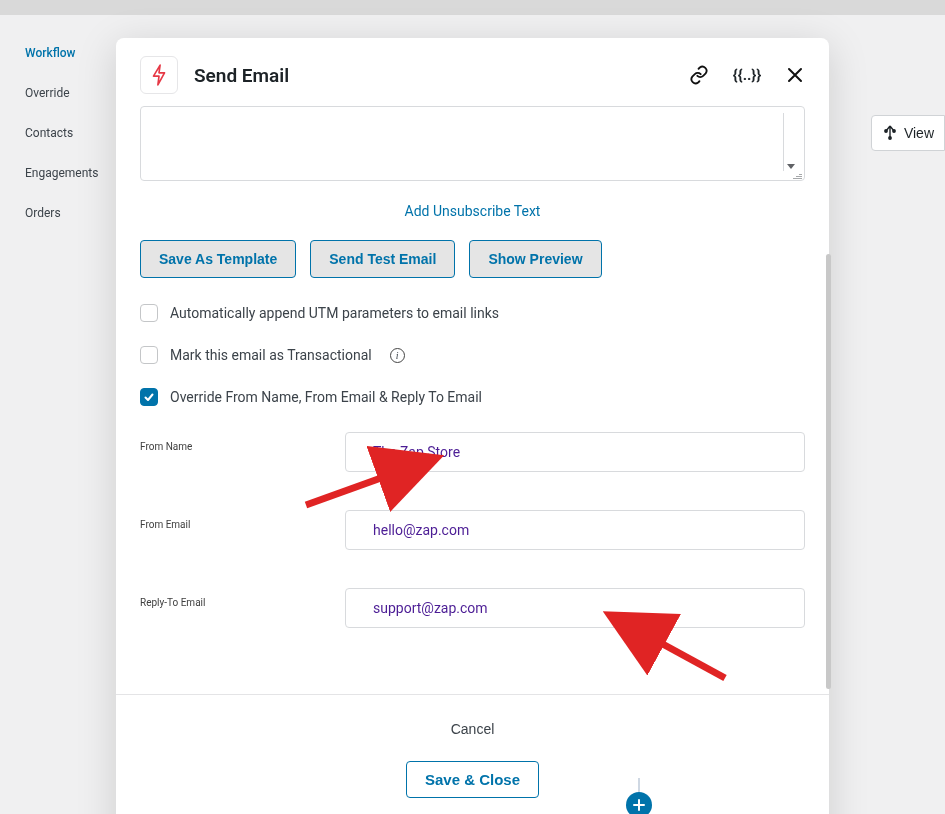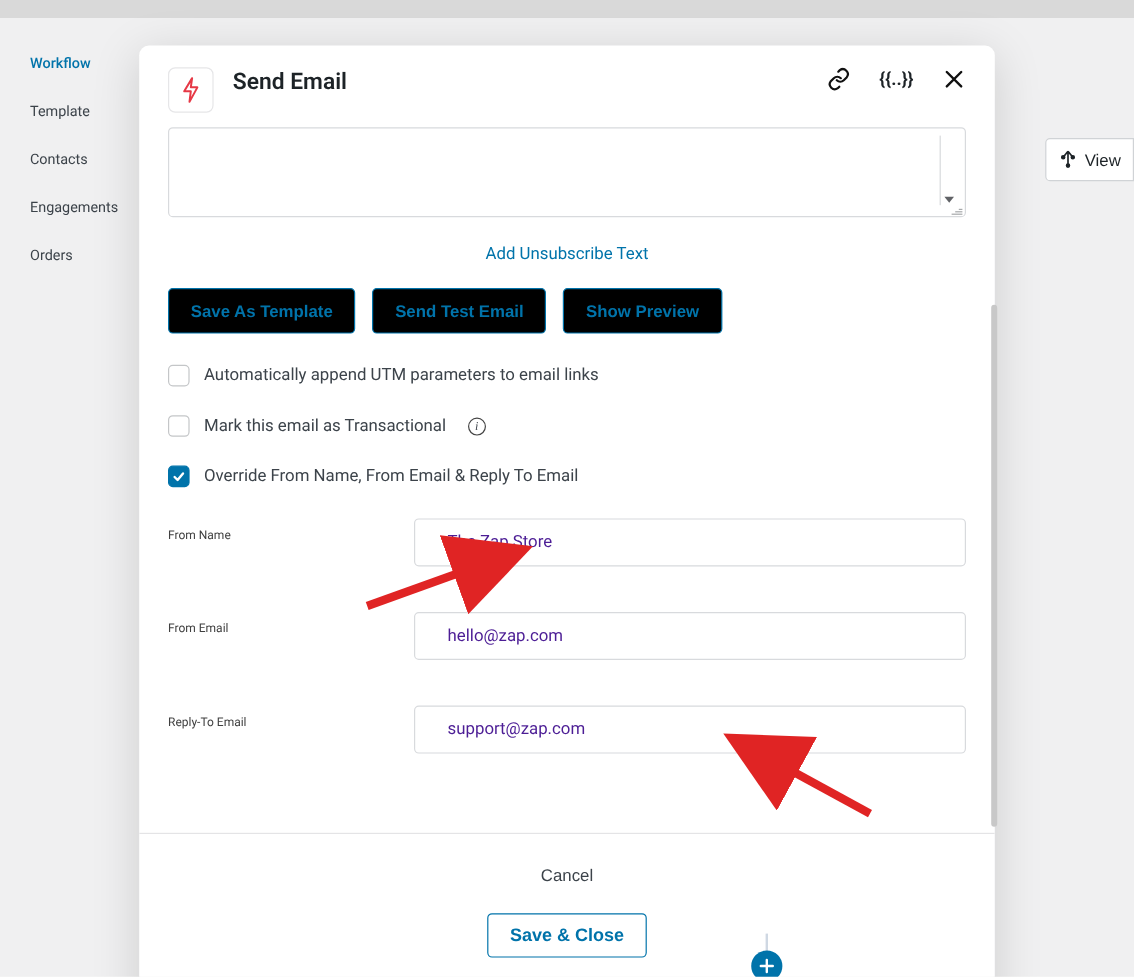--- a/index.html
+++ b/index.html
@@ -73,21 +73,21 @@
     right: -4px;
     top: 254px;
     width: 5px;
     height: 435px;
     background: #c8c8c8;
     border-radius: 3px;
   }
 
   .modal-header {
     display: flex;
-    align-items: flex-start;
+    align-items: center;
     padding: 18px 24px 12px 24px;
     gap: 16px;
   }
   .bolt-badge {
     width: 38px; height: 38px;
     border: 1px solid #e6e6e8;
     border-radius: 6px;
     display:flex;align-items:center;justify-content:center;
   }
   .modal-title {
@@ -142,21 +142,21 @@
     text-decoration: none;
     cursor: pointer;
   }
 
   .btn-row {
     margin-top: 20px;
     display:flex; gap: 14px;
   }
   .btn-outline-blue {
     border: 1px solid #0073aa;
-    background: #000000;
+    background: #e5e5e5;
     color: #0073aa;
     font-size: 14px;
     font-weight: 600;
     padding: 10px 18px;
     border-radius: 4px;
     cursor: pointer;
   }
 
   .checkbox-row {
     display:flex;align-items:center;gap:12px;
@@ -222,21 +222,21 @@
     cursor:pointer;
   }
 </style>
 </head>
 <body>
 
 <div class="top-gray-strip"></div>
 
 <nav class="sidebar">
   <div class="sidebar-item active">Workflow</div>
-  <div class="sidebar-item">Template</div>
+  <div class="sidebar-item">Override</div>
   <div class="sidebar-item">Contacts</div>
   <div class="sidebar-item">Engagements</div>
   <div class="sidebar-item">Orders</div>
 </nav>
 
 <button class="view-btn">
   <span>
     <svg width="16" height="16" viewBox="0 0 16 16" fill="none" stroke="#1d2327" stroke-width="1.4">
       <path d="M8 2 L4 7 M8 2 L12 7 M8 2 L8 14"></path>
       <circle cx="4" cy="7" r="1.2" fill="#1d2327"></circle>

